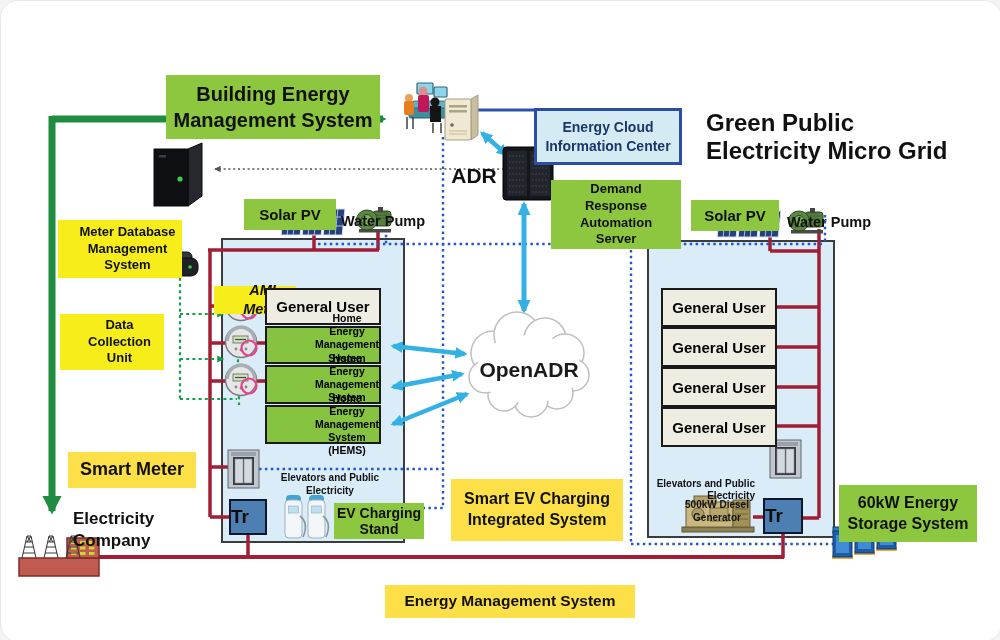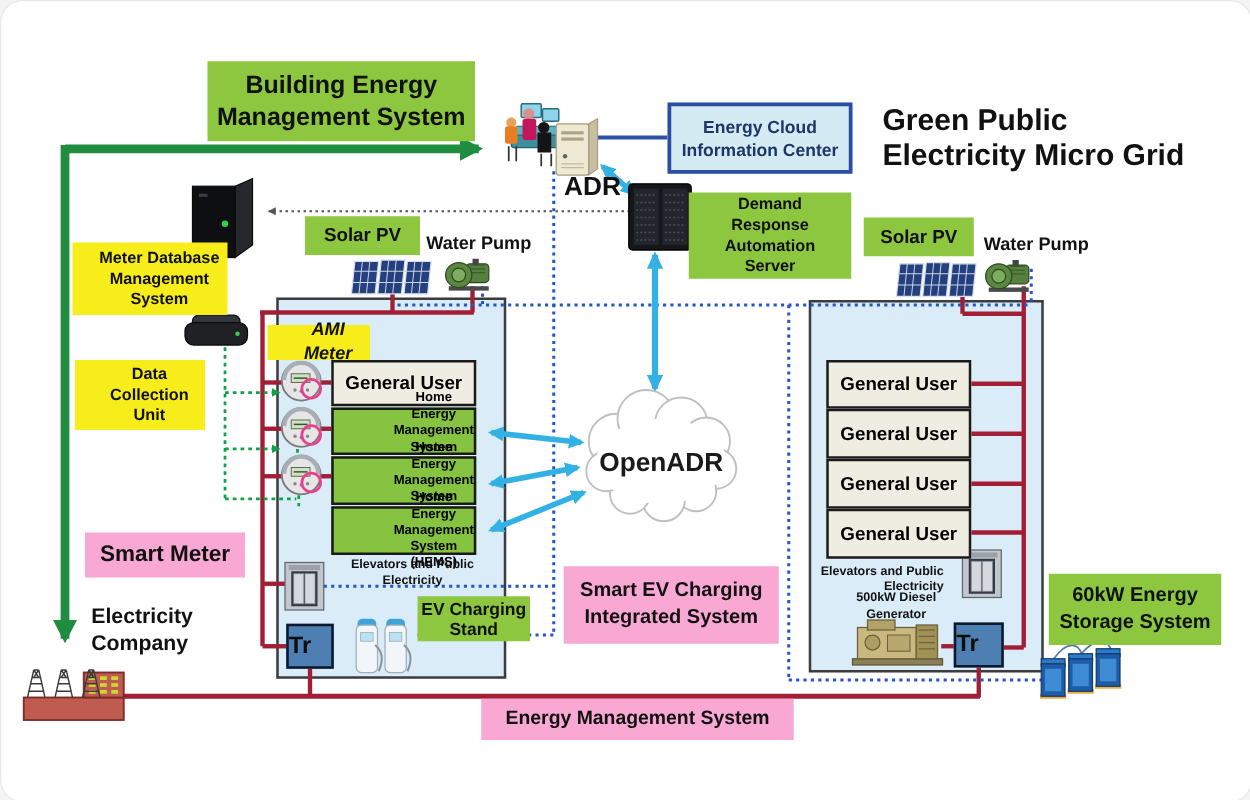--- a/index.html
+++ b/index.html
@@ -1,22 +1,22 @@
 <!DOCTYPE html>
 <html><head>
 <meta charset="utf-8">
 <style>
   html,body{margin:0;padding:0;background:#f4f4f4;font-family:"Liberation Sans",sans-serif;}
   .frame{position:relative;width:1000px;height:640px;background:#fff;border-radius:18px;
          border:1px solid #e8e8e8;overflow:hidden;margin:0 auto;}
   .lbl{position:absolute;box-sizing:border-box;display:flex;align-items:center;justify-content:center;
-       text-align:center;white-space:pre-line;font-weight:bold;color:#111;line-height:1.3;}
+       text-align:center;white-space:pre-line;font-weight:bold;color:#111;line-height:1.3;margin-top:26px;}
   .green{background:#8DC63F;}
   .yellow{background:#F7ED1B;padding-left:15px;}
-  .orange{background:#f9a8d4;}
+  .orange{background:#fde047;}
   .plain{background:transparent;}
   .building{position:absolute;background:#D9ECF8;border:2.5px solid #3C3C3C;}
   .gu{position:absolute;background:#EFECE2;border:2px solid #1A1A1A;display:flex;align-items:center;
       justify-content:center;font-weight:bold;font-size:15px;box-sizing:border-box;}
   .hems{position:absolute;background:#85C341;border:2px solid #1A1A1A;display:flex;align-items:center;
       justify-content:center;font-weight:bold;font-size:10.5px;line-height:1.25;text-align:center;
       white-space:pre-line;box-sizing:border-box;padding-left:48px;}
   .tr{position:absolute;background:#4D7FB2;border:2px solid #0f172a;display:flex;align-items:center;
       justify-content:flex-start;font-weight:bold;font-size:19px;color:#0d0d0d;box-sizing:border-box;}
   svg.overlay{position:absolute;left:0;top:0;z-index:2;}

